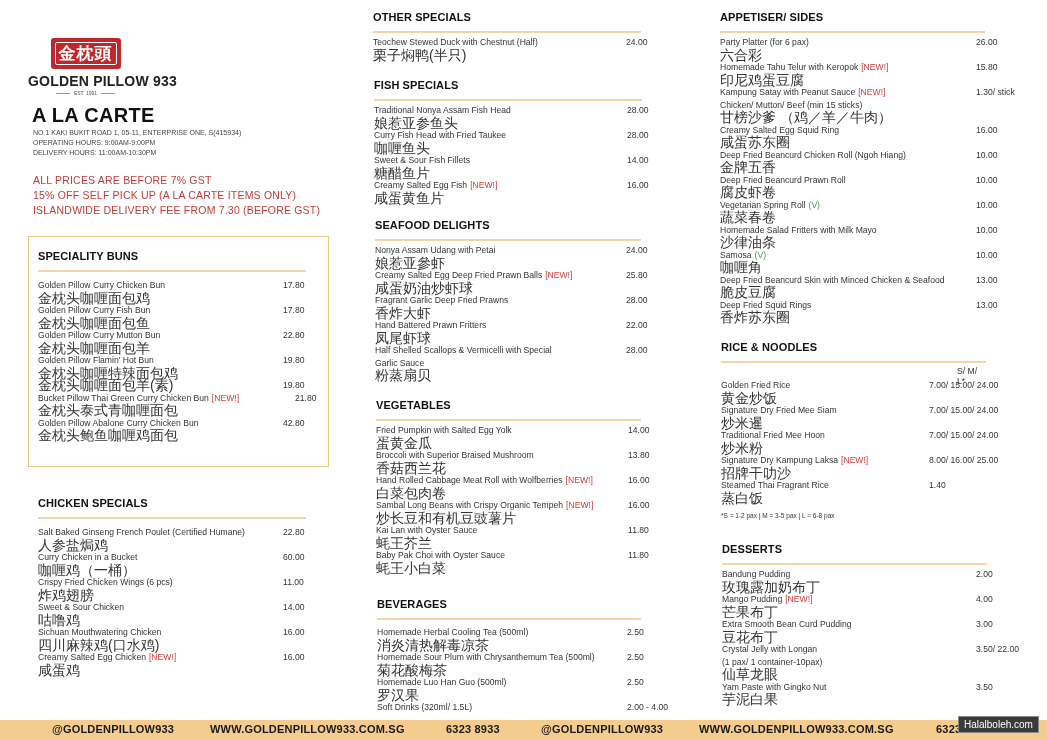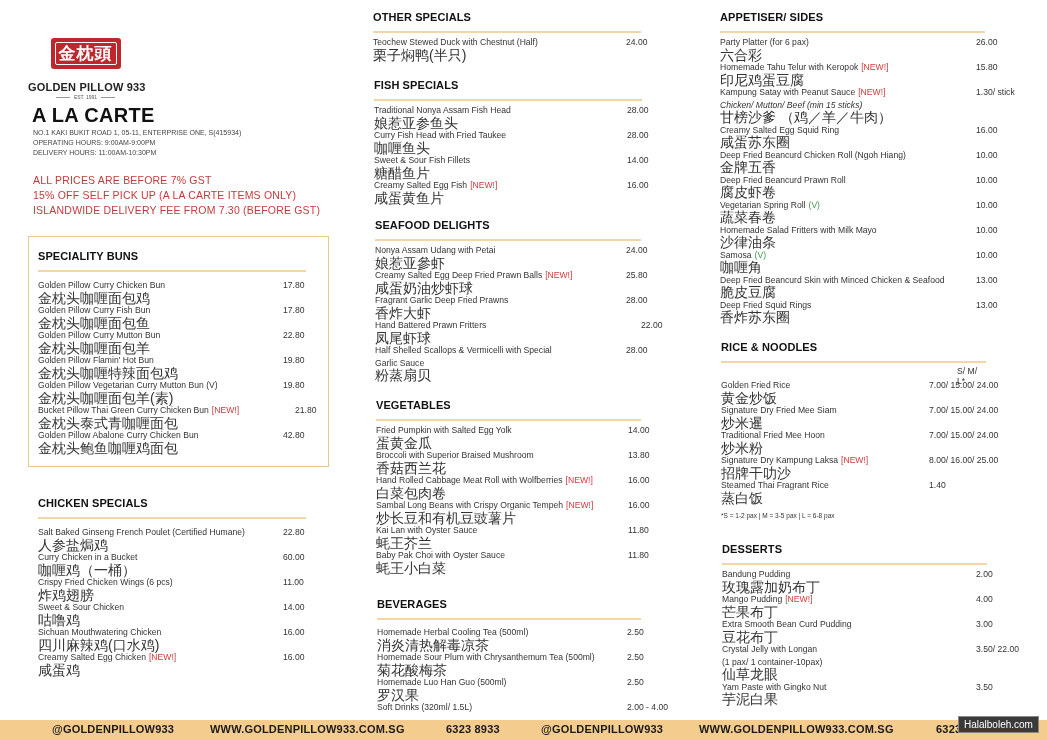--- a/index.html
+++ b/index.html
@@ -3,40 +3,40 @@
 <meta charset="utf-8">
 <style>
   * { box-sizing: border-box; margin: 0; padding: 0; }
   html, body { width: 1047px; height: 740px; background: #ffffff; overflow: hidden; }
   body { font-family: "Liberation Sans", "DejaVu Sans", sans-serif; color: #333; position: relative; }
 
   
   .logo { position: absolute; left: 28px; top: 38px; width: 115px; text-align: center; }
   .logo-badge { display: inline-block; border: 2px solid #c0272d; border-radius: 3px; background: #c0272d; color: #fff; font-family: "DejaVu Serif", serif; font-size: 17px; font-weight: bold; padding: 2px 6px; letter-spacing: 1px; position: relative; }
   .logo-badge::after { content: ""; position: absolute; inset: 2px; border: 1px solid #fff; border-radius: 2px; }
-  .logo-name { font-size: 11px; font-weight: bold; color: #222; margin-top: 12px; letter-spacing: 0.2px; white-space: nowrap; }
+  .logo-name { font-size: 14px; font-weight: bold; color: #222; margin-top: 4px; letter-spacing: 0.2px; white-space: nowrap; }
   .logo-est { font-size: 5px; color: #555; margin-top: 1px; display: flex; align-items: center; justify-content: center; gap: 4px; }
   .logo-est::before, .logo-est::after { content: ""; width: 14px; height: 1px; background: #999; display: inline-block; }
 
   .title { position: absolute; left: 32px; top: 104px; font-size: 20px; font-weight: bold; color: #111; letter-spacing: 0.3px; }
   .info { position: absolute; left: 33px; top: 128px; font-size: 7px; color: #444; line-height: 9.8px; }
   .notes { position: absolute; left: 33px; top: 173px; font-size: 10.5px; color: #c23b3b; line-height: 15px; letter-spacing: 0.2px; }
 
   .box { position: absolute; left: 28px; top: 236px; width: 301px; height: 231px; border: 1.5px solid #e8c98a; }
 
   .section { position: absolute; }
   .sec-title { font-size: 11px; font-weight: bold; color: #111; letter-spacing: 0.1px; }
   .sec-rule { height: 2px; background: #f2d6a6; margin-top: 8px; }
   .items { margin-top: 4px; }
   .item { display: flex; font-size: 8.6px; line-height: 12.5px; color: #333; }
   .item .name { flex: 0 0 auto; }
   .row { position: relative; }
   .zh { font-size: 14px; line-height: 12.5px; color: #333; }
   .sub { font-size: 8.6px; line-height: 12.5px; color: #333; }
-  .sub.ital { font-style: italic; }
+  .sub.ital { }
   .new { color: #d13a3a; }
   .veg { color: #3d9a4d; }
   .price { position: absolute; top: 0; font-size: 8.6px; line-height: 12.5px; color: #333; white-space: nowrap; }
   .size-hdr { font-size: 8.6px; color: #333; position: absolute; }
   .footnote { font-size: 6.5px; color: #333; margin-top: 8px; }
 
   .footer { position: absolute; left: 0; top: 720px; width: 1047px; height: 20px; background: #f4cc8e; }
   .footer span { position: absolute; top: 3px; font-size: 11px; font-weight: bold; color: #1a1a1a; letter-spacing: 0.2px; white-space: nowrap; }
   .watermark { position: absolute; left: 958px; top: 716px; background: #3a3a3a; color: #fff; font-size: 10px; padding: 2px 5px; border: 1px solid #888; }
 </style>
@@ -89,23 +89,20 @@
         <div class="zh">金枕头咖喱面包羊</div>
       </div>
       <div class="row">
         <div class="item">
           <span class="name">Golden Pillow Flamin' Hot Bun</span>
         </div>
         <span class="price" style="left: 245px;">19.80</span>
         <div class="zh">金枕头咖喱特辣面包鸡</div>
       </div>
       <div class="row">
-        <div class="item">
-          <span class="name">Golden Pillow Vegetarian Curry Mutton Bun (V)</span>
-        </div>
         <span class="price" style="left: 245px;">19.80</span>
         <div class="zh">金枕头咖喱面包羊(素)</div>
       </div>
       <div class="row">
         <div class="item">
           <span class="name">Bucket Pillow Thai Green Curry Chicken Bun</span>
           <span class="new" style="margin-left: 3px;">[NEW!]</span>
         </div>
         <span class="price" style="left: 245px; margin-left: 12px;">21.80</span>
         <div class="zh">金枕头泰式青咖喱面包</div>
@@ -240,21 +237,21 @@
         <div class="item">
           <span class="name">Fragrant Garlic Deep Fried Prawns</span>
         </div>
         <span class="price" style="left: 251px;">28.00</span>
         <div class="zh">香炸大虾</div>
       </div>
       <div class="row">
         <div class="item">
           <span class="name">Hand Battered Prawn Fritters</span>
         </div>
-        <span class="price" style="left: 266px; text-align: right;">22.00</span>
+        <span class="price" style="left: 251px; text-align: right;">22.00</span>
         <div class="zh">凤尾虾球</div>
       </div>
       <div class="row">
         <div class="item">
           <span class="name">Half Shelled Scallops &amp; Vermicelli with Special</span>
         </div>
         <span class="price" style="left: 251px;">28.00</span>
         <div class="sub">Garlic Sauce</div>
         <div class="zh">粉蒸扇贝</div>
       </div>

